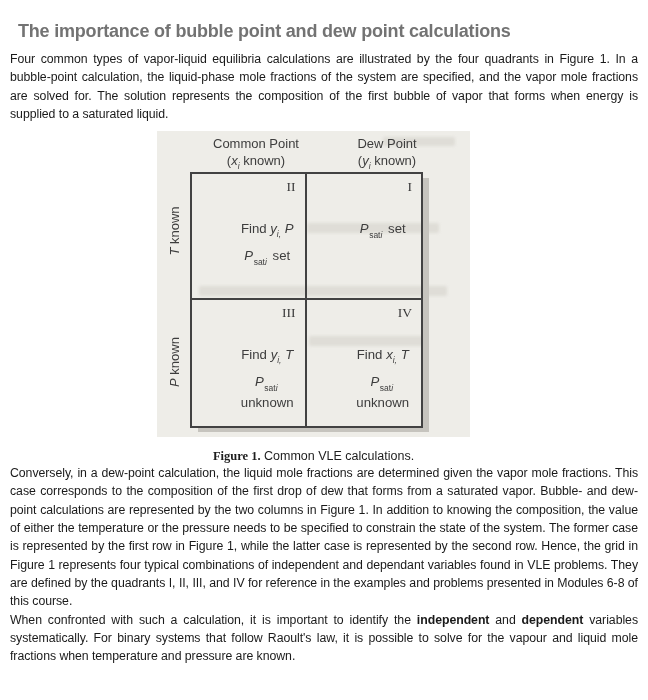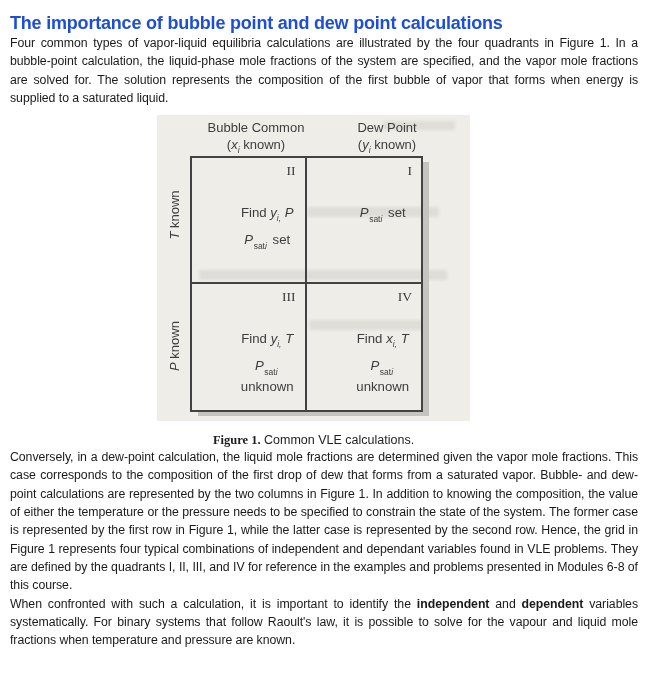--- a/index.html
+++ b/index.html
@@ -14,23 +14,23 @@
   html,body{margin:0;padding:0;}
   body{
     width:648px;height:700px;overflow:hidden;
     background:var(--page-bg);
     color:var(--body-text);
     font-family:"Liberation Sans",sans-serif;
   }
   .page{padding:12px 10px 0 10px;}
 
   .doc-title{
-    margin:0;
+    margin:8px;
     font-size:18px;line-height:22px;font-weight:bold;
-    letter-spacing:-0.2px;color:#1d4ed8;
+    letter-spacing:-0.2px;color:#737373;
   }
   p.body{
     margin:0;
     font-size:12.3px;line-height:18.3px;
     letter-spacing:-0.05px;
     text-align:justify;
   }
   .para1{margin-top:15px;}
   .para2{margin-top:22px;}
   .para3{margin-top:7px;}
@@ -123,21 +123,21 @@
 
   <div class="figure-block">
     <div class="scan">
 
       <div class="bleed b1"></div>
       <div class="bleed b2"></div>
       <div class="bleed b3"></div>
       <div class="bleed b4"></div>
 
       <div class="col-header ch-left">
-        <div class="ch-title">Bubble Common</div>
+        <div class="ch-title">Common Point</div>
         <div class="ch-sub"><span>(</span><i><span>x</span><sub class="vsub">i</sub></i><span> known)</span></div>
       </div>
 
       <div class="col-header ch-right">
         <div class="ch-title">Dew Point</div>
         <div class="ch-sub"><span>(</span><i><span>y</span><sub class="vsub">i</sub></i><span> known)</span></div>
       </div>
 
       <div class="row-label rl-top"><i>T</i><span> known</span></div>
       <div class="row-label rl-bottom"><i>P</i><span> known</span></div>

